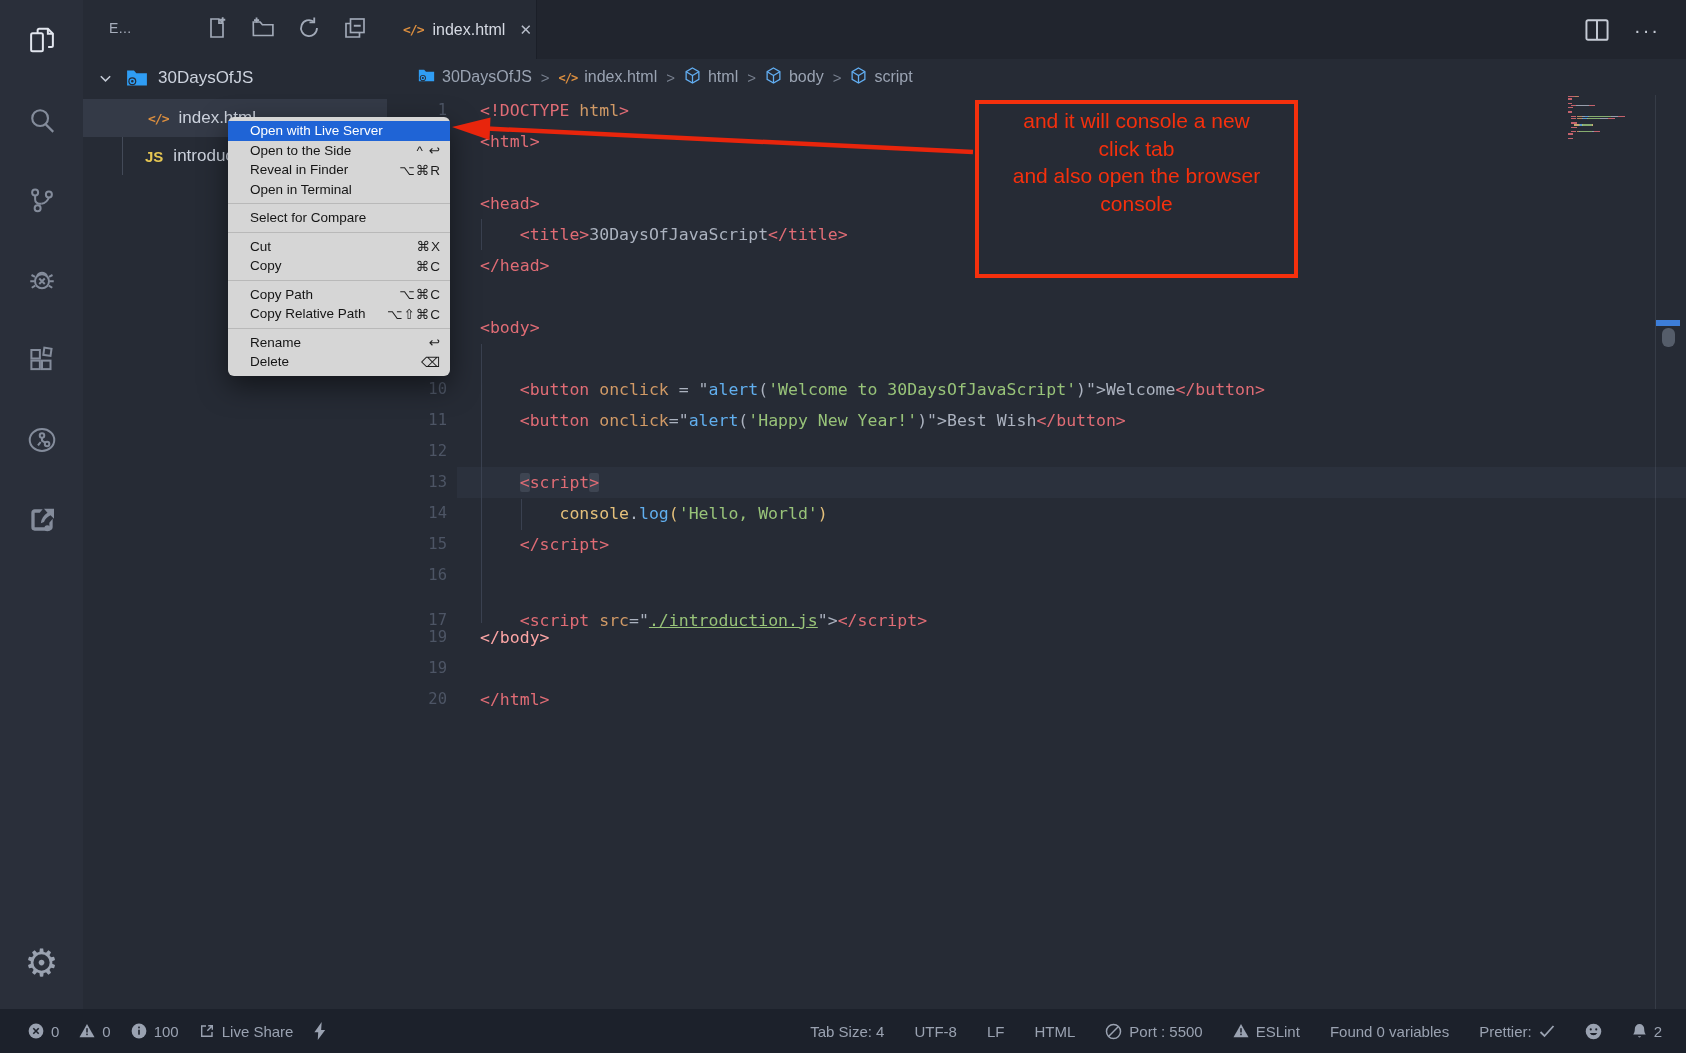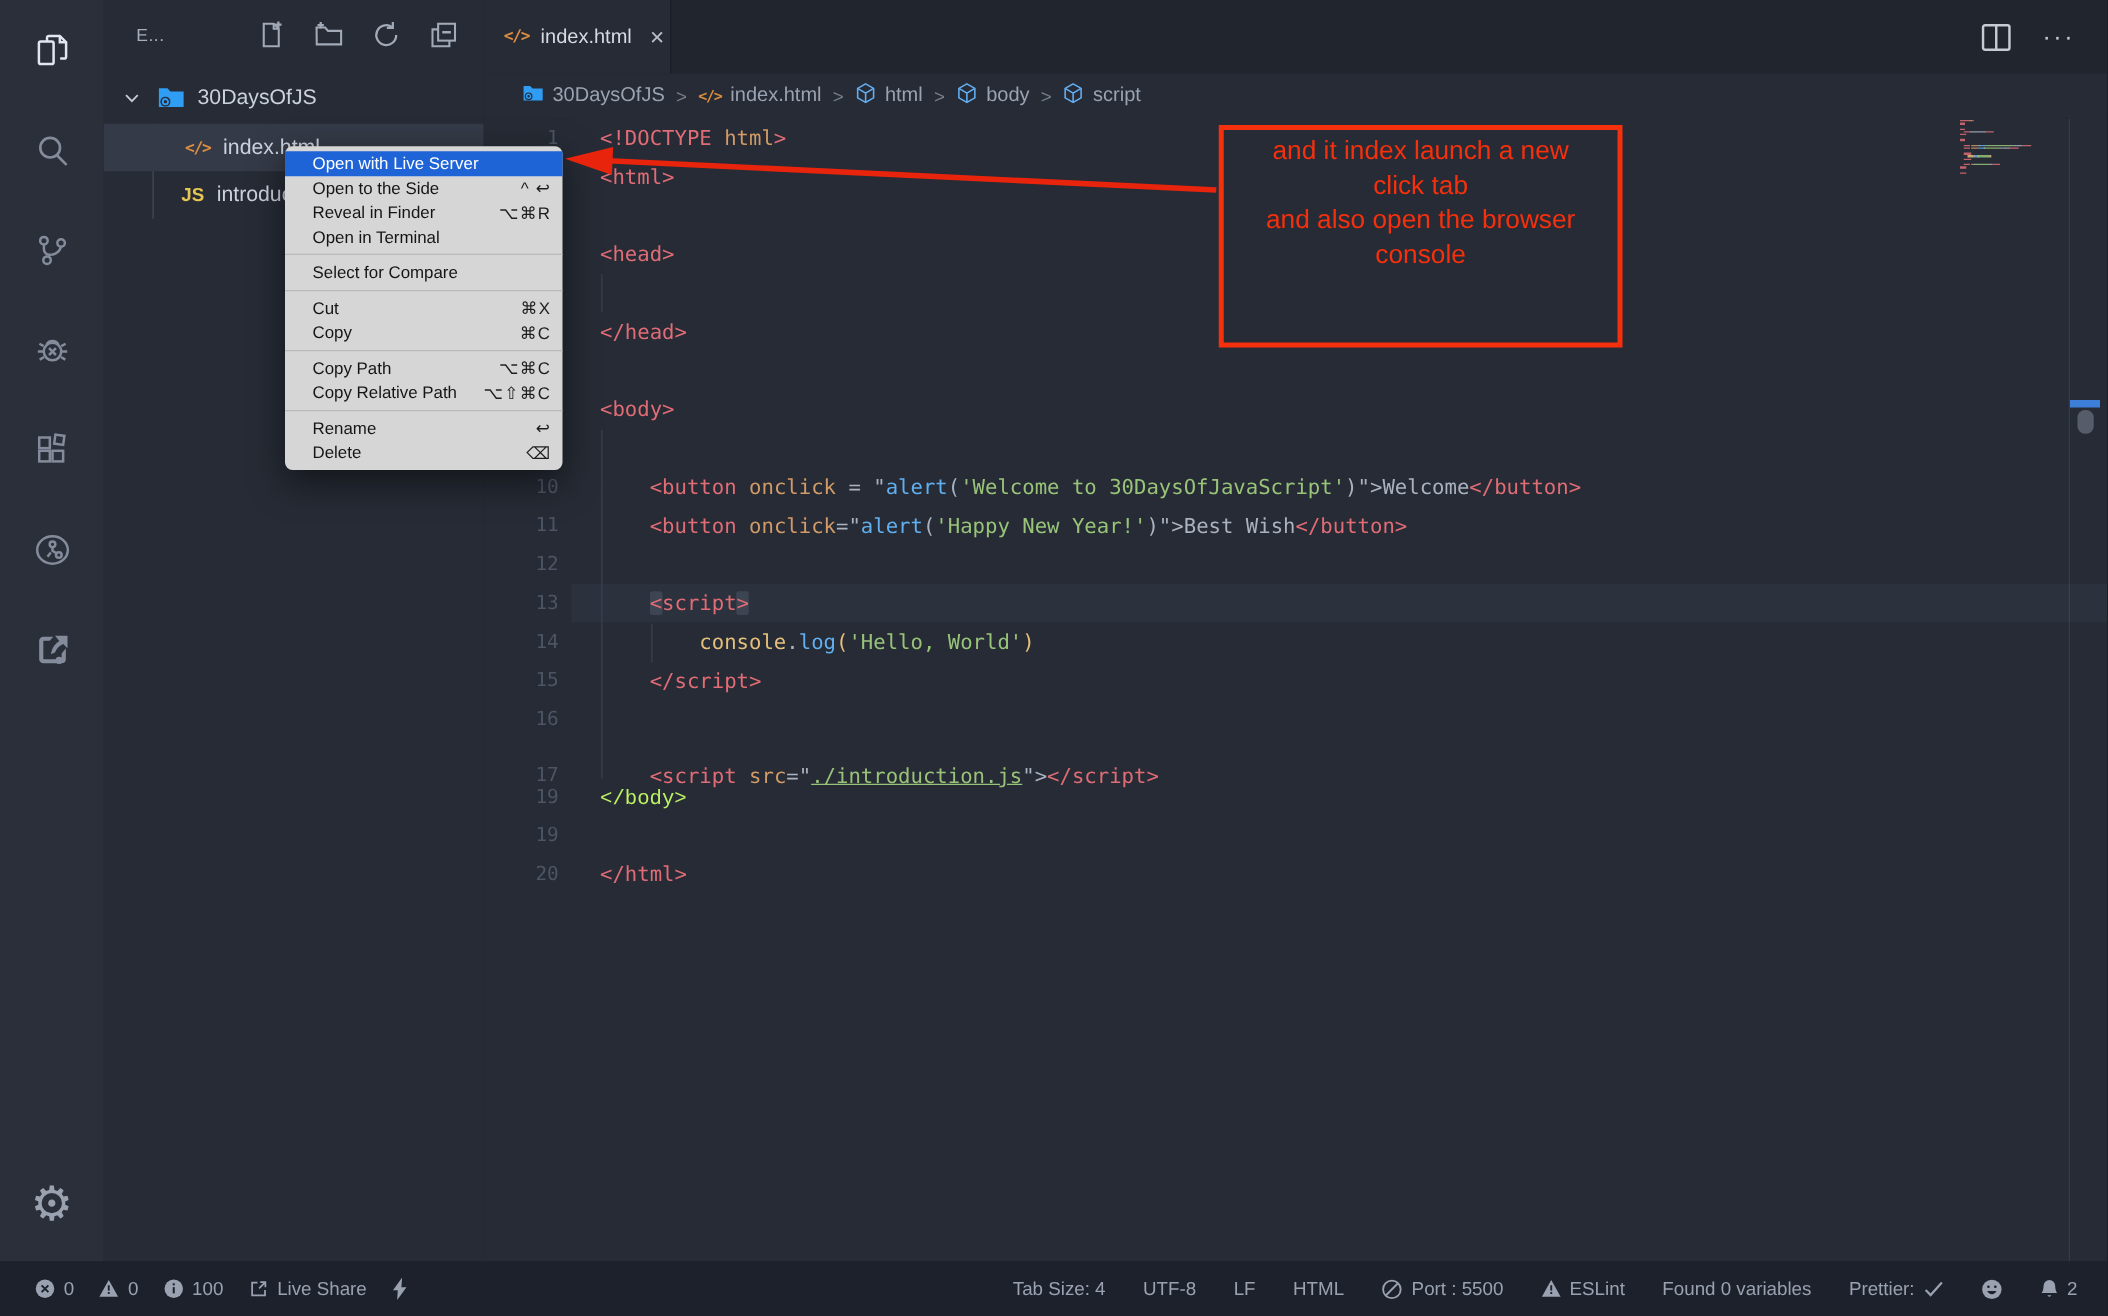--- a/index.html
+++ b/index.html
@@ -270,20 +270,21 @@
         <div class="code-row" style="top: 62px;">
           <span class="gutter">3</span>
           <span class="code-text"></span>
         </div>
         <div class="code-row" style="top: 93px;">
           <span class="gutter">4</span>
           <span class="code-text"><span class="tk-t" style="color: rgb(224, 108, 117);">&lt;head&gt;</span></span>
         </div>
         <div class="code-row" style="top: 124px;">
           <span class="gutter">5</span>
+          <span class="code-text"><span class="tk-p" style="color: rgb(171, 178, 191);">    </span><span class="tk-t" style="color: rgb(224, 108, 117);">&lt;title&gt;</span><span class="tk-p" style="color: rgb(171, 178, 191);">30DaysOfJavaScript</span><span class="tk-t" style="color: rgb(224, 108, 117);">&lt;/title&gt;</span></span>
         </div>
         <div class="code-row" style="top: 155px;">
           <span class="gutter">6</span>
           <span class="code-text"><span class="tk-t" style="color: rgb(224, 108, 117);">&lt;/head&gt;</span></span>
         </div>
         <div class="code-row" style="top: 186px;">
           <span class="gutter">7</span>
           <span class="code-text"></span>
         </div>
         <div class="code-row" style="top: 217px;">
@@ -321,21 +322,21 @@
         <div class="code-row" style="top: 465px;">
           <span class="gutter">16</span>
           <span class="code-text"></span>
         </div>
         <div class="code-row" style="top: 510px;">
           <span class="gutter">17</span>
           <span class="code-text"><span class="tk-p" style="color: rgb(171, 178, 191);">    </span><span class="tk-t" style="color: rgb(224, 108, 117);">&lt;script</span><span class="tk-p" style="color: rgb(171, 178, 191);"> </span><span class="tk-a" style="color: rgb(209, 154, 102);">src</span><span class="tk-p" style="color: rgb(171, 178, 191);">="</span><span class="tk-l" style="color: rgb(152, 195, 121);">./introduction.js</span><span class="tk-p" style="color: rgb(171, 178, 191);">"&gt;</span><span class="tk-t" style="color: rgb(224, 108, 117);">&lt;/script&gt;</span></span>
         </div>
         <div class="code-row" style="top: 527px;">
           <span class="gutter">19</span>
-          <span class="code-text"><span class="tk-t" style="color: #bef264; font-family: Liberation Mono, monospace;">&lt;/body&gt;</span></span>
+          <span class="code-text"><span class="tk-t" style="color: #fca5a5;">&lt;/body&gt;</span></span>
         </div>
         <div class="code-row" style="top: 558px;">
           <span class="gutter">19</span>
           <span class="code-text"></span>
         </div>
         <div class="code-row" style="top: 589px;">
           <span class="gutter">20</span>
           <span class="code-text"><span class="tk-t" style="color: rgb(224, 108, 117);">&lt;/html&gt;</span></span>
         </div>
       </div>
@@ -598,21 +599,21 @@
         <span class="mi-label">Rename</span>
         <span class="mi-key">↩</span>
       </div>
       <div class="menu-item">
         <span class="mi-label">Delete</span>
         <span class="mi-key">⌫</span>
       </div>
     </div>
 
   <div class="annotation" style="border-color: rgb(245, 48, 13); color: rgb(245, 48, 13);">
-      <div>and it index launch a new</div>
+      <div>and it will console a new</div>
       <div>click tab</div>
       <div>and also open the browser</div>
       <div>console</div>
     </div>
 
   <svg class="arrow-svg">
     <line id="arrow-line" x1="973" y1="152" x2="487" y2="128.6" stroke="#e8250c" stroke-width="4.5"></line>
     <polygon id="arrow-head" points="452,127 490.5,117.5 489.5,140" fill="#e8250c"></polygon>
   </svg>
 

